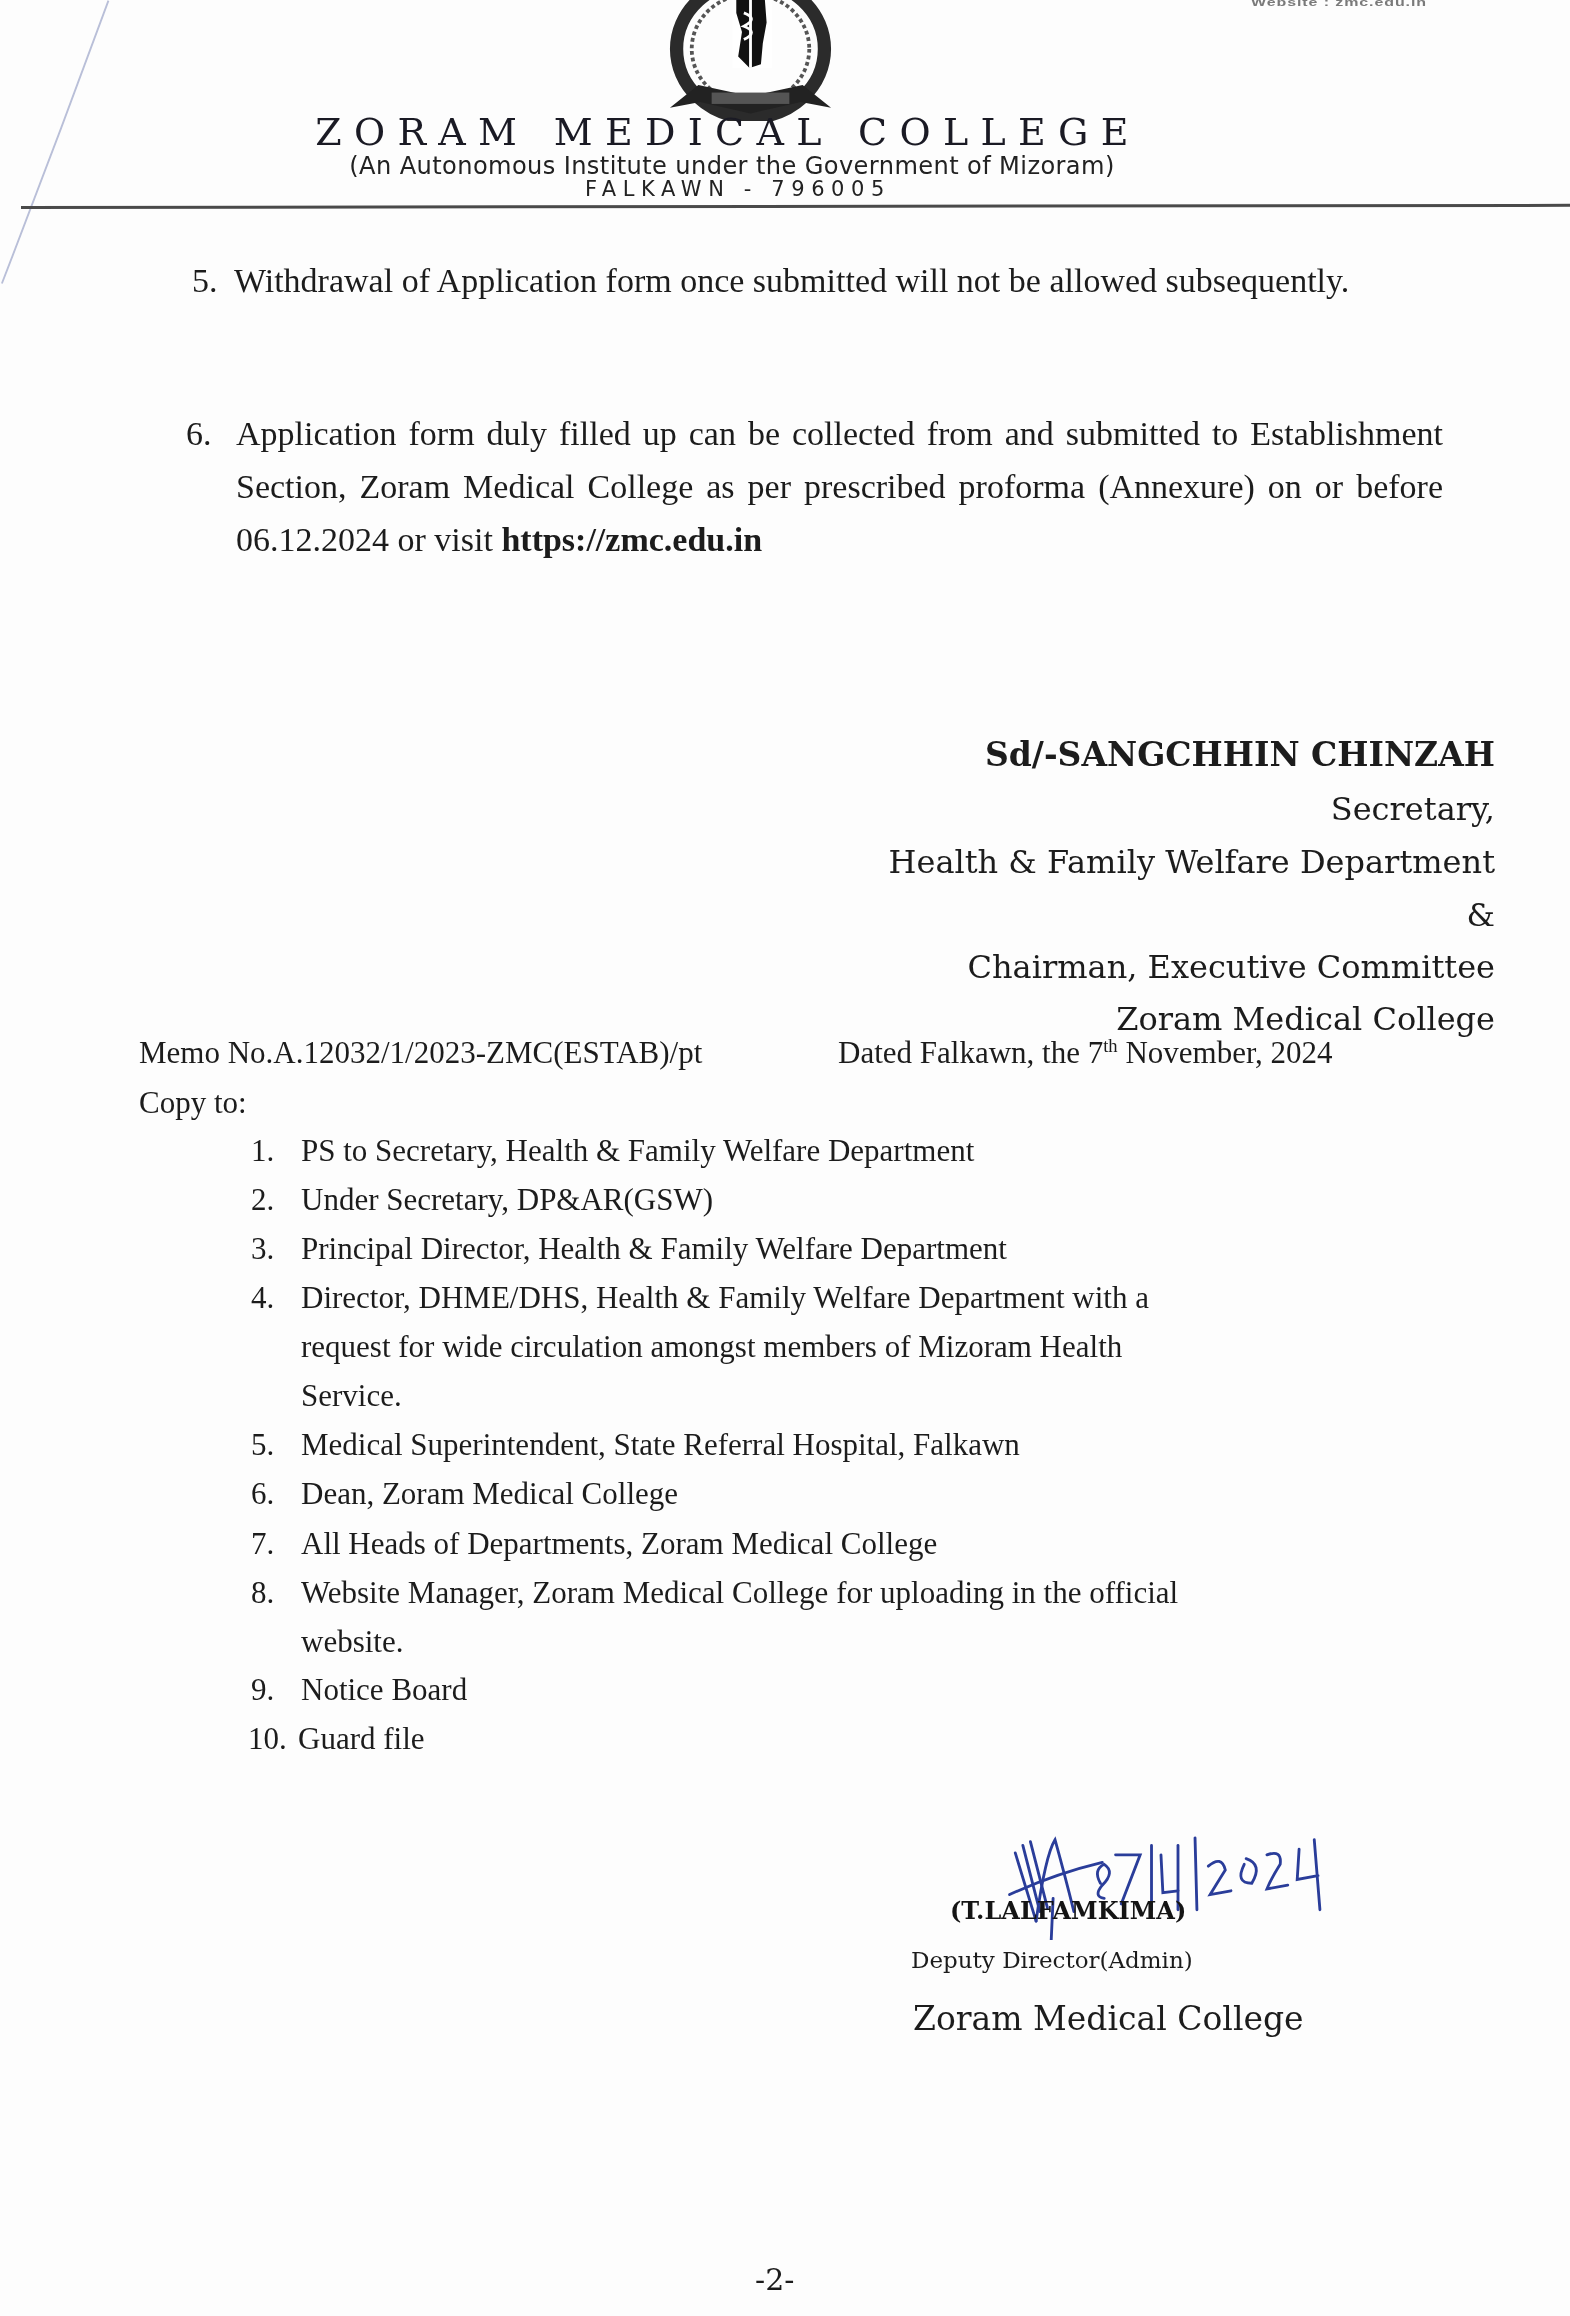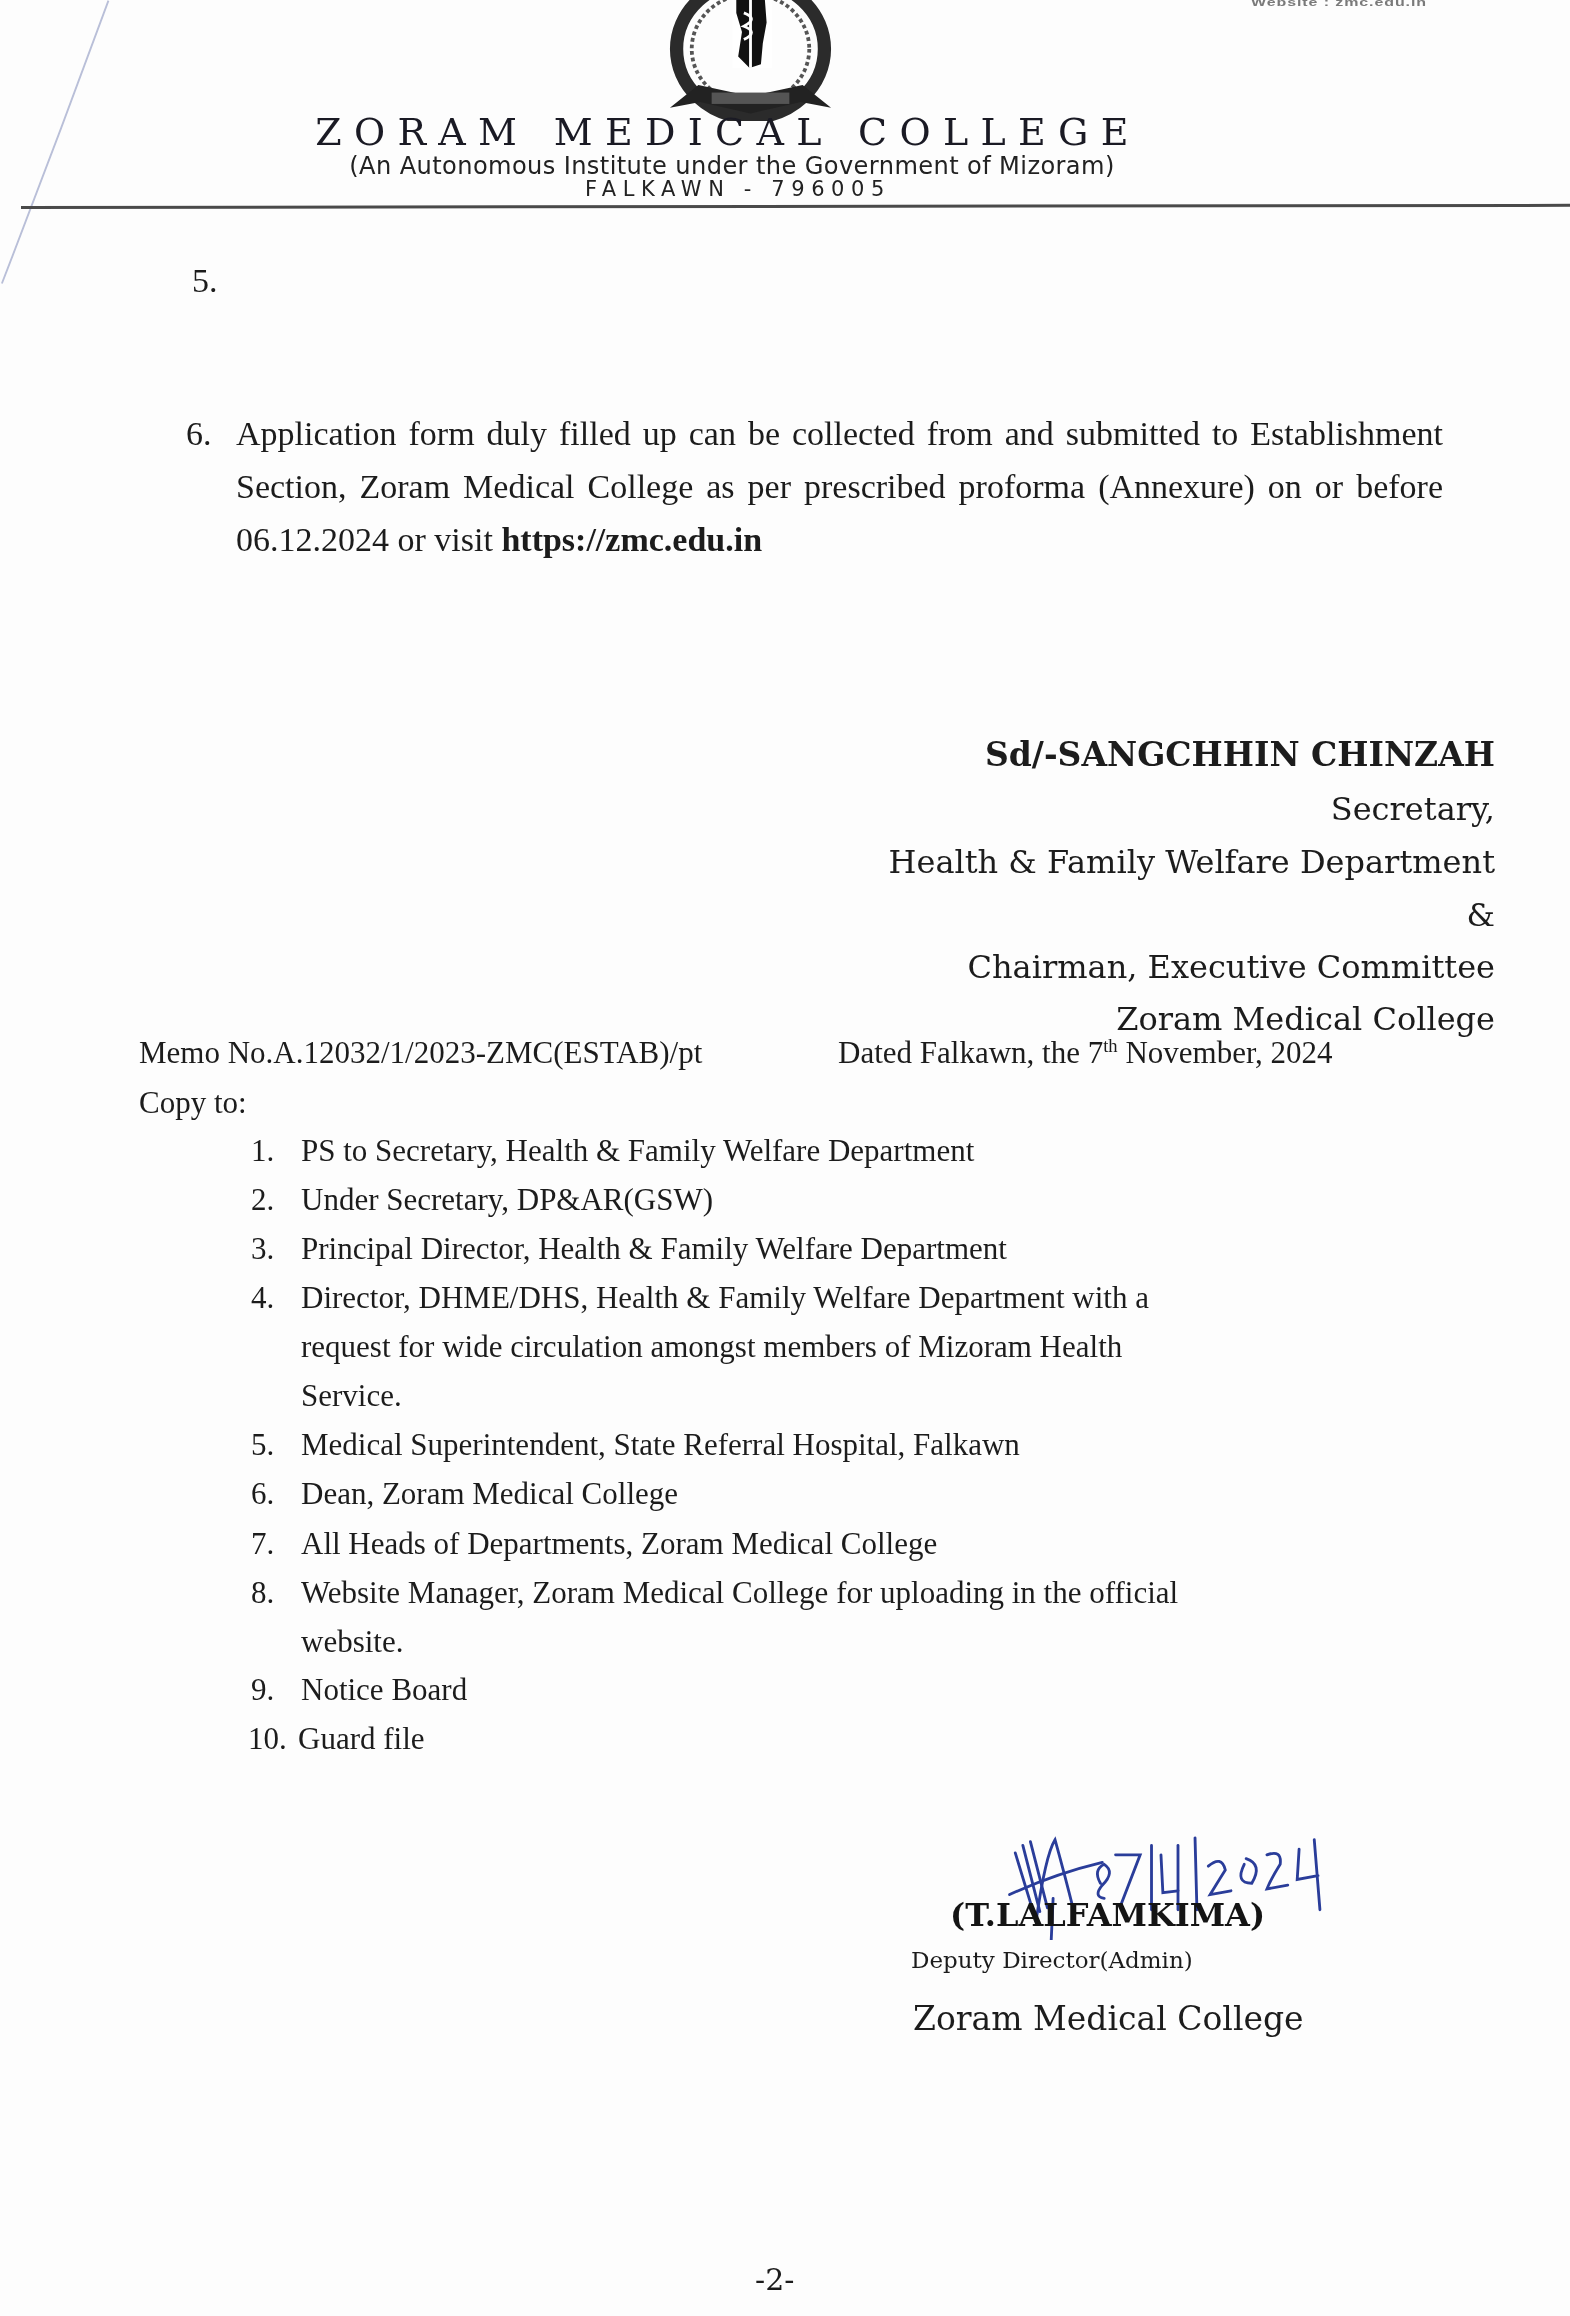--- a/index.html
+++ b/index.html
@@ -73,20 +73,21 @@
   <rect x="84" y="104" width="82" height="12" fill="#555"></rect>
 </svg>
 
 <div class="abs title">ZORAM MEDICAL COLLEGE</div>
 <div class="abs subtitle">(An Autonomous Institute under the Government of Mizoram)</div>
 <div class="abs pin">FALKAWN - 796005</div>
 <div class="rule"></div>
 
 <div class="para p5">
   <span class="num">5.</span>
+  <span class="txt">Withdrawal of Application form once submitted will not be allowed subsequently.</span>
 </div>
 
 <div class="para p6">
   <span class="num">6.</span>
   <span class="txt"><span>Application form duly filled up can be collected from and submitted to Establishment Section, Zoram Medical College as per prescribed proforma (Annexure) on or before 06.12.2024 or visit</span> <span class="bold">https://zmc.edu.in</span></span>
 </div>
 
 <div class="sig-block" style="top:712px;"><span class="sig-name">Sd/-SANGCHHIN CHINZAH</span></div>
 <div class="sig-block" style="top:767px;">Secretary,</div>
 <div class="sig-block" style="top:820px;">Health &amp; Family Welfare Department</div>
@@ -156,18 +157,18 @@
     <path d="M172 40 L174 80 L190 78"></path>
     <path d="M190 30 L190 98"></path>
     <path d="M208 22 L210 98"></path>
     <path d="M222 52 Q236 40 240 56 Q230 72 224 82 L246 78"></path>
     <path d="M260 50 Q250 70 268 70 Q280 50 262 44"></path>
     <path d="M284 40 Q300 34 298 50 Q288 66 284 76 L306 72"></path>
     <path d="M318 34 L316 66 L338 62 M334 24 L340 98"></path>
   </g>
 </svg>
 
-<div class="abs" style="left:950px; top:1896px; font-family:'DejaVu Serif', serif; font-weight:bold; font-size:32px; color:#141414;">(T.LALFAMKIMA)</div>
+<div class="abs" style="left:950px; top:1896px; font-family:'DejaVu Serif', serif; font-weight:bold; font-size:24px; color:#141414;">(T.LALFAMKIMA)</div>
 <div class="abs" style="left:911px; top:1947px; font-family:'DejaVu Serif', serif; font-size:23px; color:#1c1c1c;">Deputy Director(Admin)</div>
 <div class="abs" style="left:913px; top:1999px; font-family:'DejaVu Serif', serif; font-size:33px; color:#1c1c1c;">Zoram Medical College</div>
 
 <div class="abs pg">-2-</div>
 
 
 </body></html>

